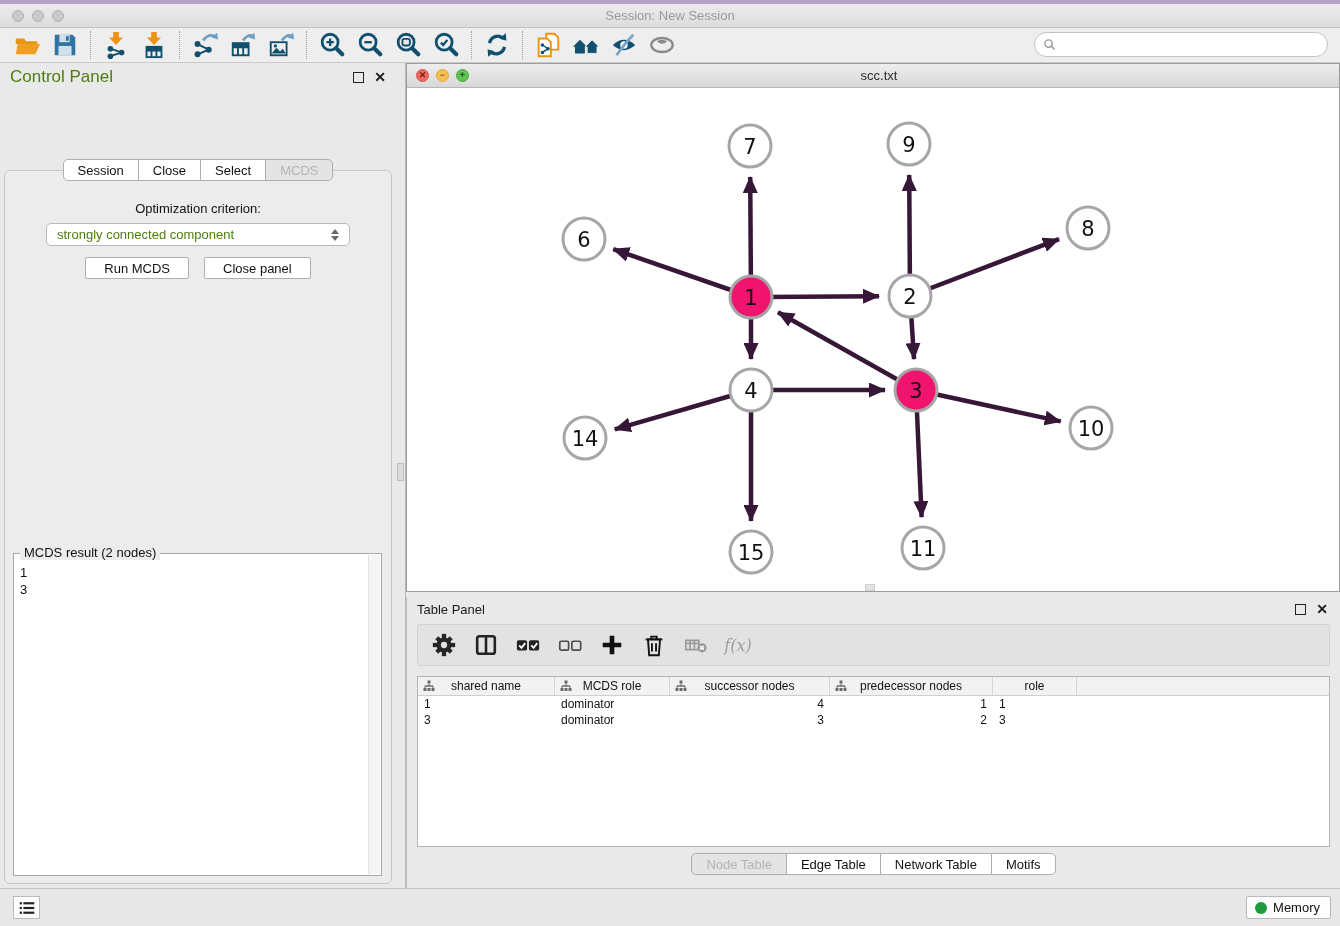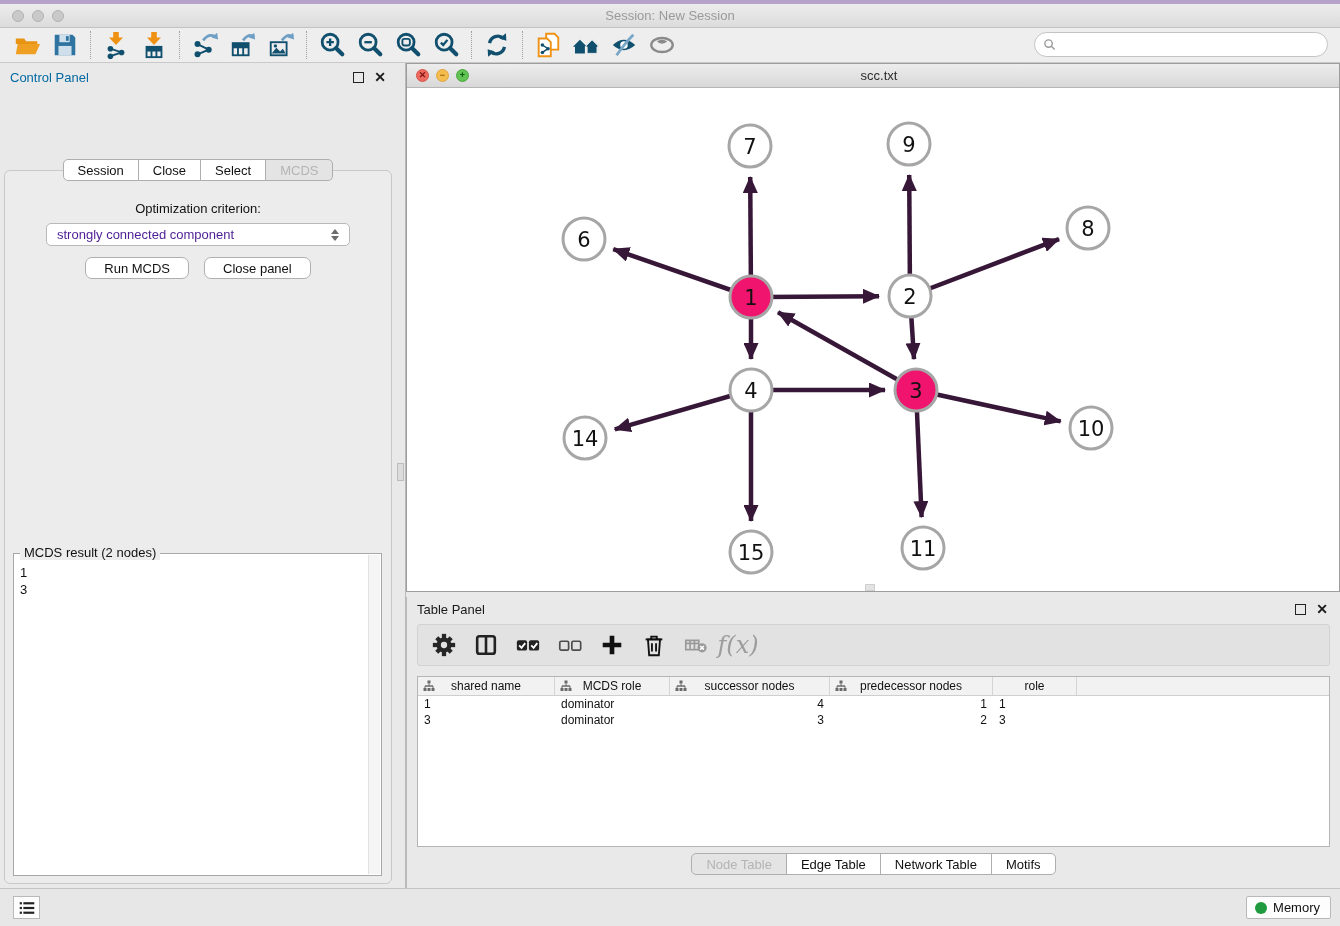--- a/index.html
+++ b/index.html
@@ -23,43 +23,43 @@
   .tbi svg { width:28px; height:28px; }
   .tb-sep { width:1px; height:28px; margin:0 6px; border-left:1px dotted #9f9f9f; }
   .search-wrap { position:absolute; right:12px; top:4px; width:294px; height:25px; background:#fff;
     border:1px solid #c3c3c3; border-radius:13px; display:flex; align-items:center; padding-left:8px; }
   .search-wrap svg { width:13px; height:13px; }
   .search-wrap input { border:none; outline:none; flex:1; height:20px; font-size:13px; background:transparent; }
 
   
   .control-panel { position:absolute; left:0; top:63px; width:396px; height:827px; background:#e9e9e9; }
   .panel-head { height:28px; display:flex; align-items:center; padding:0 10px; }
-  .panel-head .ph-title { font-size:13px; color:#0369a1; flex:1; }
+  .panel-head .ph-title { font-size:17px; color:#4d7c0f; flex:1; }
   .ph-float { width:11px; height:11px; border:1.5px solid #222; margin-right:10px; }
   .ph-close { font-size:14px; font-weight:bold; color:#1a1a1a; line-height:1; }
   .cp-tabs { position:absolute; left:0; right:0; top:96px; display:flex; justify-content:center; z-index:3; }
   .tabbtn { height:22px; padding:0 14px; background:#fff; border:1px solid #aeaeae; margin-left:-1px;
     font-size:13px; color:#111; display:flex; align-items:center; }
   .tabbtn:first-child { border-radius:5px 0 0 5px; margin-left:0; }
   .tabbtn:last-child { border-radius:0 5px 5px 0; }
   .tabbtn.active { background:#e4e4e4; color:#b4b4b4; }
   .cp-content { position:absolute; left:4px; right:4px; top:107px; bottom:6px;
     border:1px solid #c8c8c8; border-radius:6px; background:#ececec; }
   .opt-label { margin-top:30px; text-align:center; font-size:13px; color:#111; }
   .select-box { position:absolute; left:41px; right:41px; top:52px; height:23px; background:#fff;
     border:1px solid #b9b9b9; border-radius:5px; display:flex; align-items:center;
-    font-size:13px; color:#4c1d95; padding-left:10px; }
+    font-size:13px; color:#4d7c0f; padding-left:10px; }
   .select-stepper { position:absolute; right:7px; top:3px; width:14px; height:16px;
     display:flex; flex-direction:column; align-items:center; justify-content:center; gap:2px; }
   .arr-up { width:0; height:0; border-left:4px solid transparent; border-right:4px solid transparent;
     border-bottom:5px solid #6b6b6b; }
   .arr-dn { width:0; height:0; border-left:4px solid transparent; border-right:4px solid transparent;
     border-top:5px solid #6b6b6b; }
   .btn-row { position:absolute; left:0; right:0; top:86px; display:flex; justify-content:center; gap:15px; }
-  .push-btn { height:22px; padding:0 18px; background:#fff; border:1px solid #b0b0b0; border-radius:7px;
+  .push-btn { height:22px; padding:0 18px; background:#fff; border:1px solid #b0b0b0; border-radius:2px;
     font-size:13px; color:#111; display:flex; align-items:center; }
   .result-fieldset { position:absolute; left:8px; right:9px; top:382px; bottom:7px;
     border:1px solid #a8a8a8; background:#fff; }
   .result-legend { position:absolute; left:6px; top:-9px; background:#ececec; padding:0 4px;
     font-size:13px; color:#111; }
   .result-area { position:absolute; inset:10px 14px 2px 6px; font-size:13px; color:#111; line-height:17px; }
   .result-scroll { position:absolute; right:1px; top:1px; bottom:1px; width:12px; background:#f5f5f5;
     border-left:1px solid #e2e2e2; }
 
   
@@ -86,21 +86,21 @@
 
   
   .table-panel { position:absolute; left:406px; top:597px; width:934px; height:291px; background:#e9e9e9;
     border-left:1px solid #bbb; }
   .tp-head { height:24px; display:flex; align-items:center; padding:0 12px 0 10px; }
   .tp-head .ph-title { font-size:13px; color:#1a1a1a; flex:1; }
   .tp-toolbar { position:absolute; left:10px; right:10px; top:27px; height:42px; background:#e2e2e2;
     border:1px solid #d2d2d2; border-radius:3px; display:flex; align-items:center; padding-left:8px; gap:6px; }
   .tpi { width:36px; height:34px; display:flex; align-items:center; justify-content:center; }
   .tpi svg { width:26px; height:26px; }
-  .fx { font-family:"DejaVu Serif", serif; font-style:italic; font-size:24px; color:#9d9d9d; }
+  .fx { font-family:"DejaVu Serif", serif; font-style:italic; font-size:16px; color:#9d9d9d; }
   .node-table { position:absolute; left:10px; right:10px; top:79px; bottom:41px; background:#fff;
     border:1px solid #b5b5b5; overflow:hidden; }
   .nt-header { display:flex; height:19px; border-bottom:1px solid #cfcfcf; background:#f2f2f2; font-size:12px; color:#111; }
   .nt-hcell { position:relative; border-right:1px solid #d4d4d4; display:flex; align-items:center;
     justify-content:center; }
   .nt-hcell svg { position:absolute; left:5px; width:12px; height:12px; }
   .nt-row { display:flex; height:16px; font-size:12px; color:#111; }
   .nt-cell { padding:0 6px; display:flex; align-items:center; }
   .nt-cell.num { justify-content:flex-end; }
   .c0{width:137px;} .c1{width:115px;} .c2{width:160px;} .c3{width:163px;} .c4{width:84px;}

